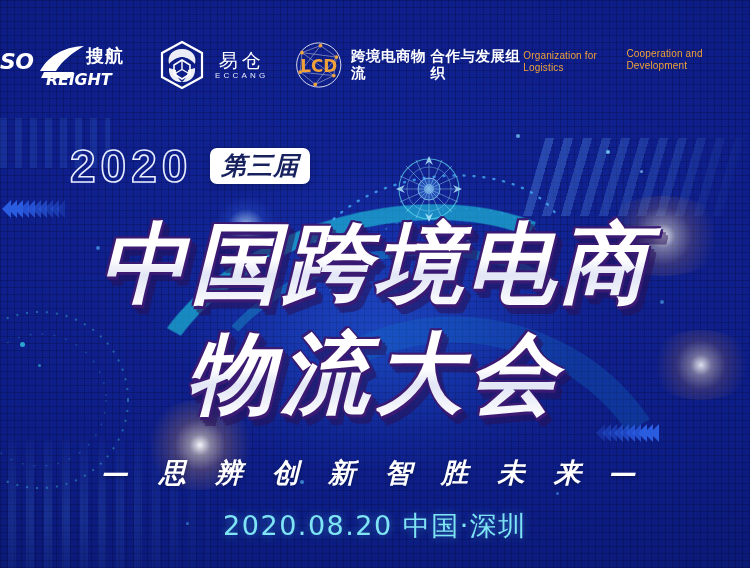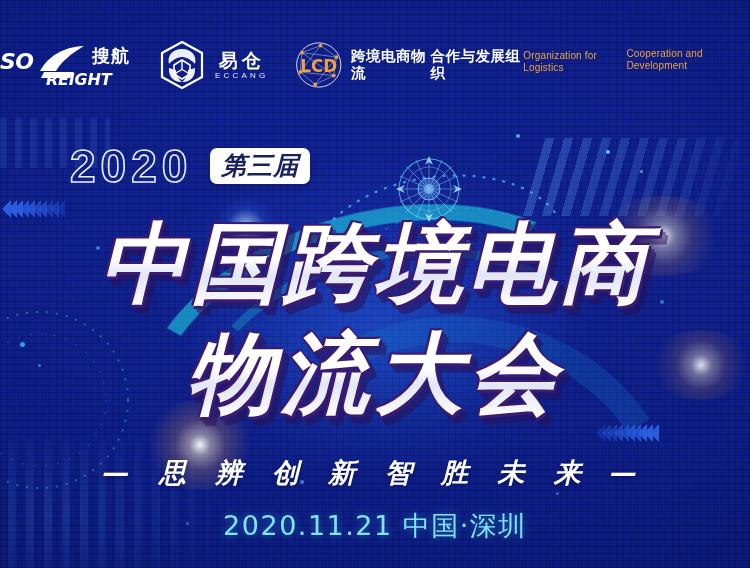--- a/index.html
+++ b/index.html
@@ -185,32 +185,32 @@
     align-items: center;
     justify-content: center;
     gap: 26px;
   }
   .logo-block { display: flex; align-items: center; }
 
   
   #logo-sofreight { gap: 4px; }
   .sof-wrap { position: relative; width: 132px; height: 44px; }
   .sof-cn {
-    position: absolute; right: 2px; top: 1px;
+    position: absolute; right: 8px; top: 1px;
     color: #ffffff; font-size: 18px; font-weight: bold;
     letter-spacing: 1px;
     font-family: Liberation Serif, serif;
     text-align: center;
   }
 
   
   #logo-eccang { gap: 9px; }
   .ecc-text { display: flex; flex-direction: column; align-items: center; }
   .ecc-cn {
-    color: #ffffff; font-size: 19px; font-weight: bold; letter-spacing: 4px;
+    color: #ffffff; font-size: 19px; font-weight: normal; letter-spacing: 4px;
     font-family: "DejaVu Sans", sans-serif; line-height: 1.1;
   }
   .ecc-en {
     color: #e7ecff; font-size: 8px; letter-spacing: 3.2px; margin-top: 0;
     font-family: "Liberation Sans", sans-serif;
   }
 
   
   #logo-lcd { gap: 7px; }
   .lcd-text { display: flex; flex-direction: row; }
@@ -479,15 +479,15 @@
     <span id="edition-badge">
       <span id="edition-text">第三届</span>
     </span>
   </div>
 
   <div class="headline" id="headline-1">中国跨境电商</div>
   <div class="headline" id="headline-2">物流大会</div>
 
   <div id="slogan">— 思 辨 创 新   智 胜 未 来 —</div>
 
-  <div id="date-line">2020.11.21  中国·深圳</div>
+  <div id="date-line">2020.08.20  中国·深圳</div>
 
 </div>
 
 </body></html>

